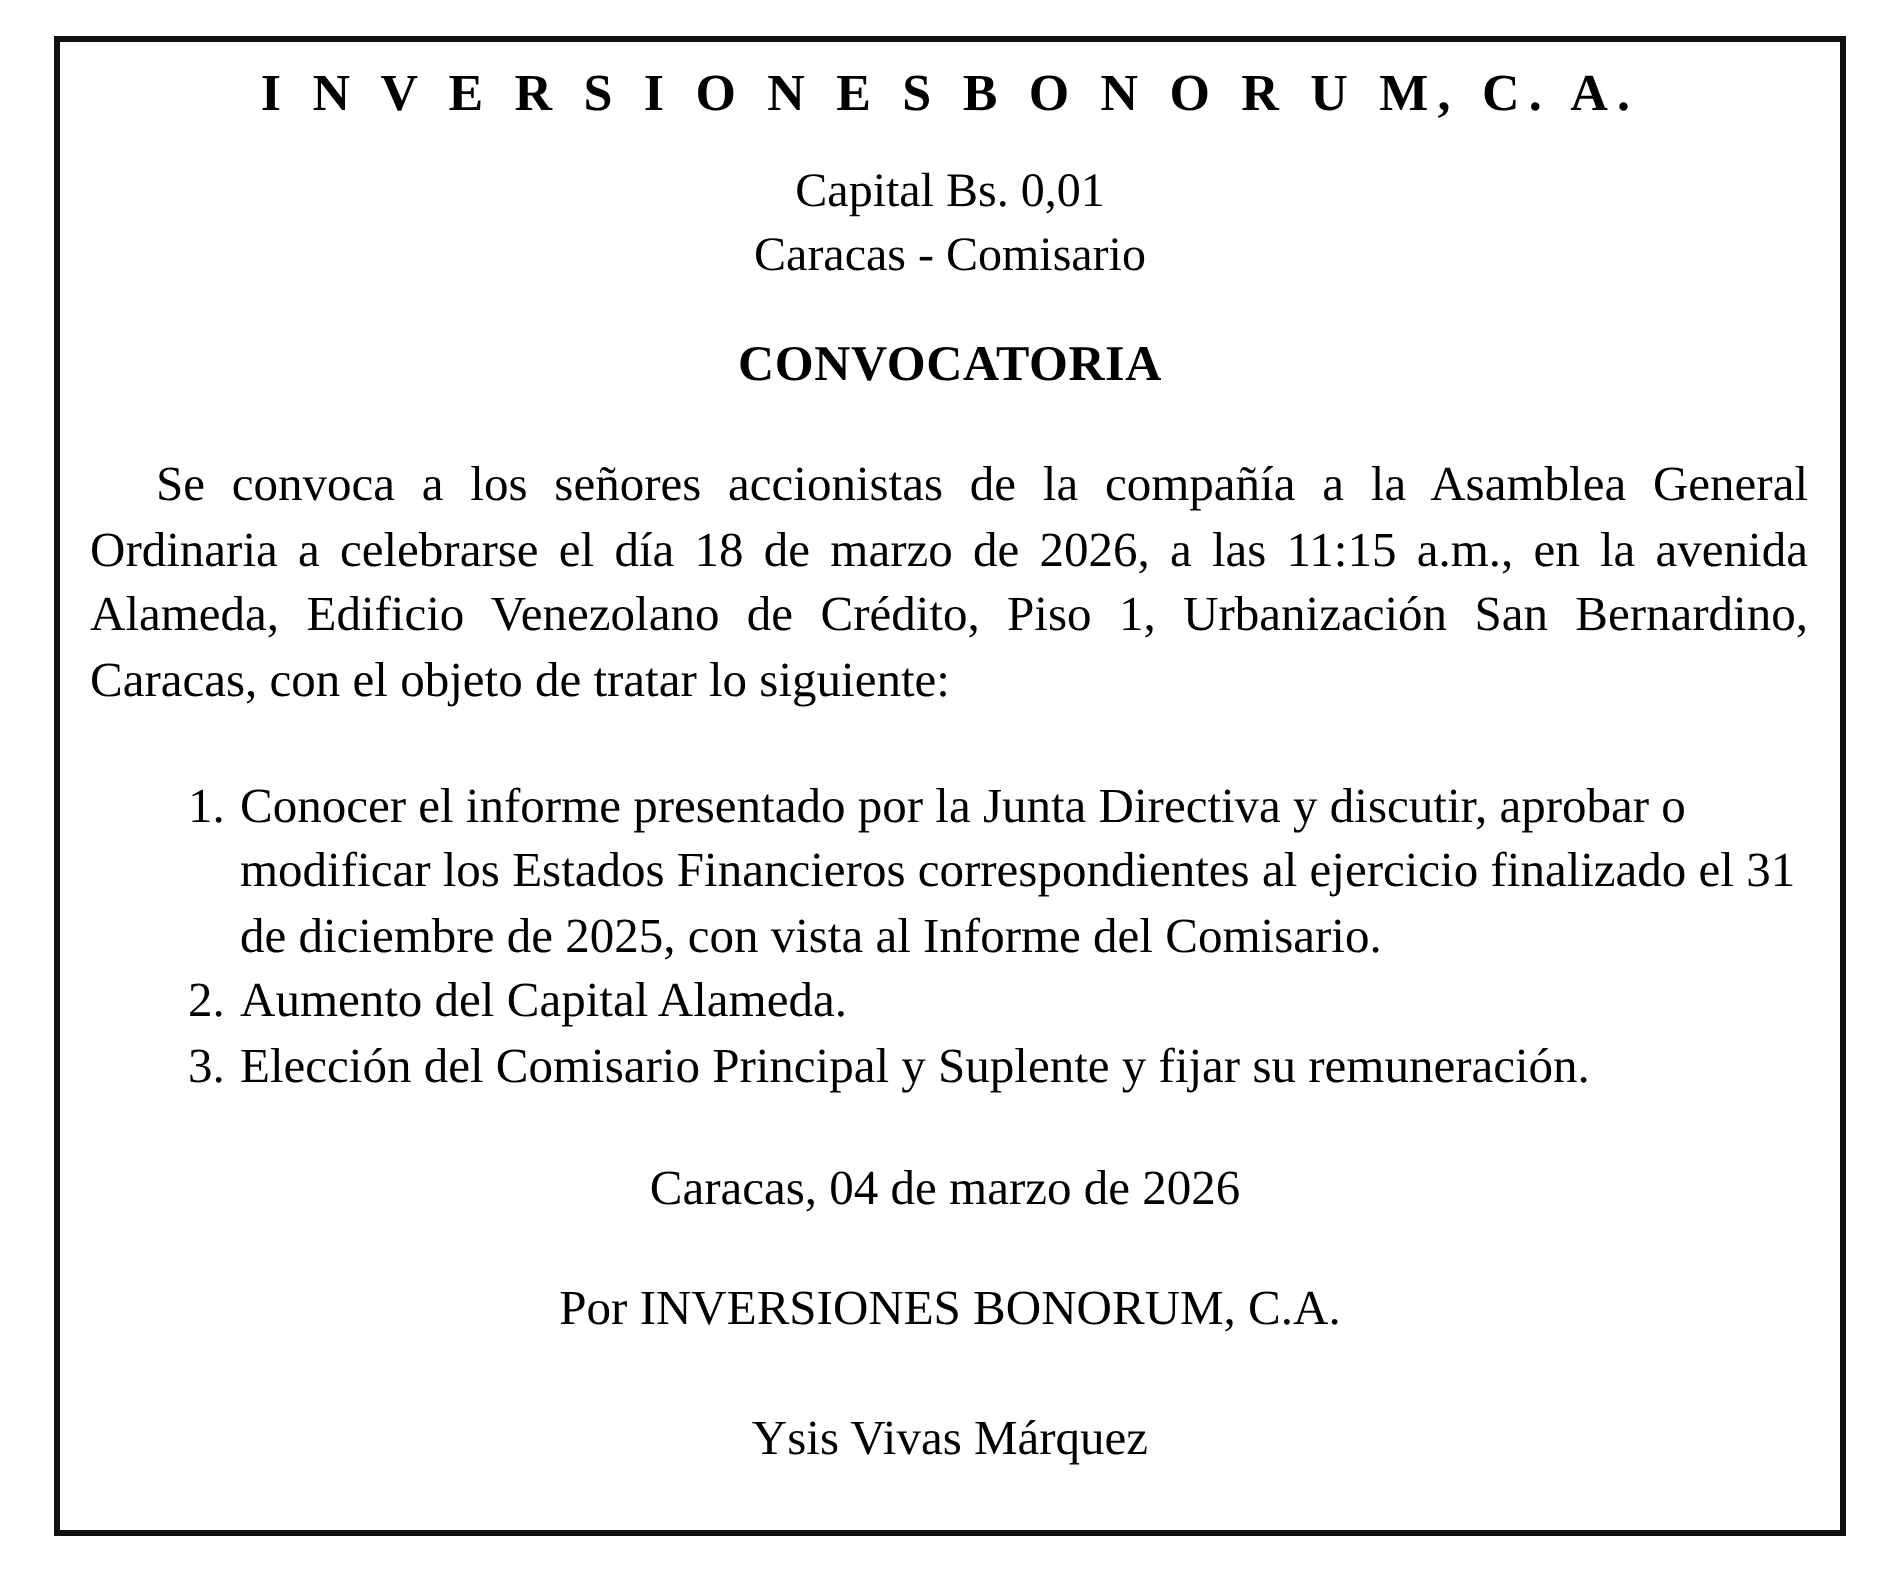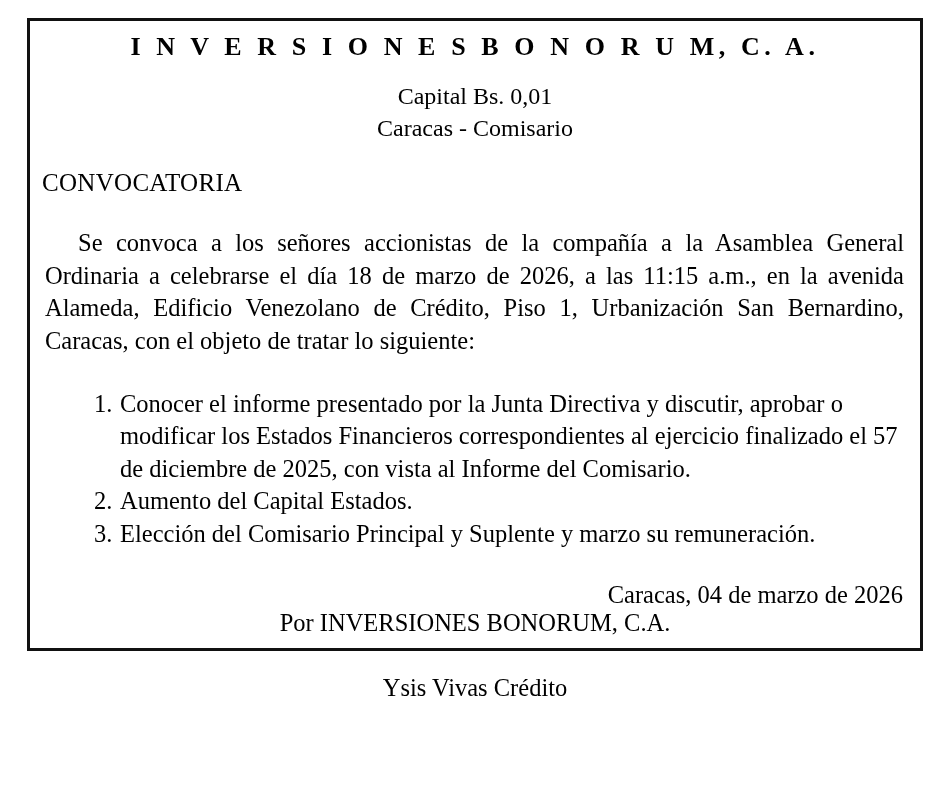--- a/index.html
+++ b/index.html
@@ -23,21 +23,21 @@
     background: #ffffff;
     box-sizing: border-box;
   }
 
   
   .notice-frame {
     position: absolute;
     left: 27px;
     top: 18px;
     width: 896px;
-    height: 633px;
+    height: 750px;
     box-sizing: border-box;
     border: 3px solid #111111;
     background: #ffffff;
   }
 
   .frame-inner {
     position: absolute;
     left: 0;
     top: 0;
     right: 0;
@@ -58,21 +58,22 @@
   .company-sub {
     text-align: center;
     font-size: 24px;
     line-height: 1.34;
     letter-spacing: 0;
   }
   .sub-capital { margin-top: 18px; }
 
   
   .doc-title {
-    font-weight: normal;
+    text-align: center;
+    font-weight: bold;
     font-size: 25px;
     margin-top: 25px;
     letter-spacing: 0.3px;
   }
 
   
   .body-par {
     margin: 30px 4px 0 3px;
     font-size: 24.5px;
     line-height: 1.335;
@@ -102,23 +103,24 @@
     top: 0;
     width: 26px;
     text-align: left;
   }
   .agenda-text { display: block; }
 
   
   .place-date {
     margin: 30px 5px 0 0;
     font-size: 24.5px;
-    text-align: right;
+    text-align: center;
   }
   .signed-by {
+    margin-top: 32px;
     font-size: 24.5px;
     text-align: center;
   }
   .signature-block {
     margin-top: 35px;
     text-align: center;
     font-size: 24.5px;
     line-height: 1.31;
   }
 </style>
@@ -136,36 +138,36 @@
         <div class="company-sub">Caracas - Comisario</div>
       </div>
 
       <div class="doc-title">CONVOCATORIA</div>
 
       <p class="body-par">Se convoca a los señores accionistas de la compañía a la Asamblea General Ordinaria a celebrarse el día 18 de marzo de 2026, a las 11:15 a.m., en la avenida Alameda, Edificio Venezolano de Crédito, Piso 1, Urbanización San Bernardino, Caracas, con el objeto de tratar lo siguiente:</p>
 
       <ol class="agenda">
         <li class="agenda-item">
           <span class="agenda-num">1.</span>
-          <span class="agenda-text">Conocer el informe presentado por la Junta Directiva y discutir, aprobar o modificar los Estados Financieros correspondientes al ejercicio finalizado el 57 de diciembre de 2025, con vista al Informe del Comisario.</span>
+          <span class="agenda-text">Conocer el informe presentado por la Junta Directiva y discutir, aprobar o modificar los Estados Financieros correspondientes al ejercicio finalizado el 31 de diciembre de 2025, con vista al Informe del Comisario.</span>
         </li>
         <li class="agenda-item">
           <span class="agenda-num">2.</span>
-          <span class="agenda-text">Aumento del Capital Estados.</span>
+          <span class="agenda-text">Aumento del Capital Alameda.</span>
         </li>
         <li class="agenda-item">
           <span class="agenda-num">3.</span>
-          <span class="agenda-text">Elección del Comisario Principal y Suplente y marzo su remuneración.</span>
+          <span class="agenda-text">Elección del Comisario Principal y Suplente y fijar su remuneración.</span>
         </li>
       </ol>
 
       <div class="place-date">Caracas, 04 de marzo de 2026</div>
 
       <div class="signed-by">Por INVERSIONES BONORUM, C.A.</div>
 
       <div class="signature-block">
-        <div>Ysis Vivas Crédito</div>
+        <div>Ysis Vivas Márquez</div>
       </div>
 
     </div>
   </div>
 
 </div>
 
 </body></html>

